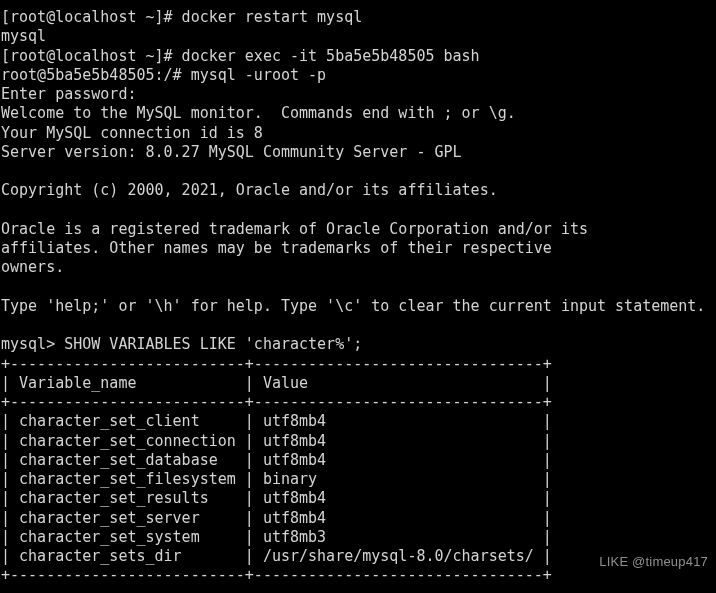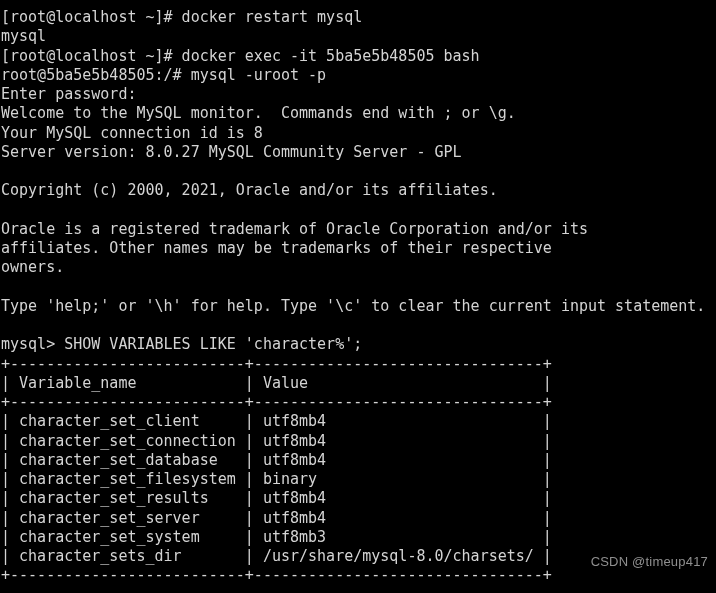--- a/index.html
+++ b/index.html
@@ -79,14 +79,14 @@
 | character_set_client     | utf8mb4                        |
 | character_set_connection | utf8mb4                        |
 | character_set_database   | utf8mb4                        |
 | character_set_filesystem | binary                         |
 | character_set_results    | utf8mb4                        |
 | character_set_server     | utf8mb4                        |
 | character_set_system     | utf8mb3                        |
 | character_sets_dir       | /usr/share/mysql-8.0/charsets/ |
 +--------------------------+--------------------------------+
 8 rows in set (0.01 sec)</pre>
-  <div class="watermark" style="color: rgb(143, 143, 143);">CSDN @timeup417</div>
+  <div class="watermark" style="color: rgb(143, 143, 143);">LIKE @timeup417</div>
 </div>
 
 </body></html>

